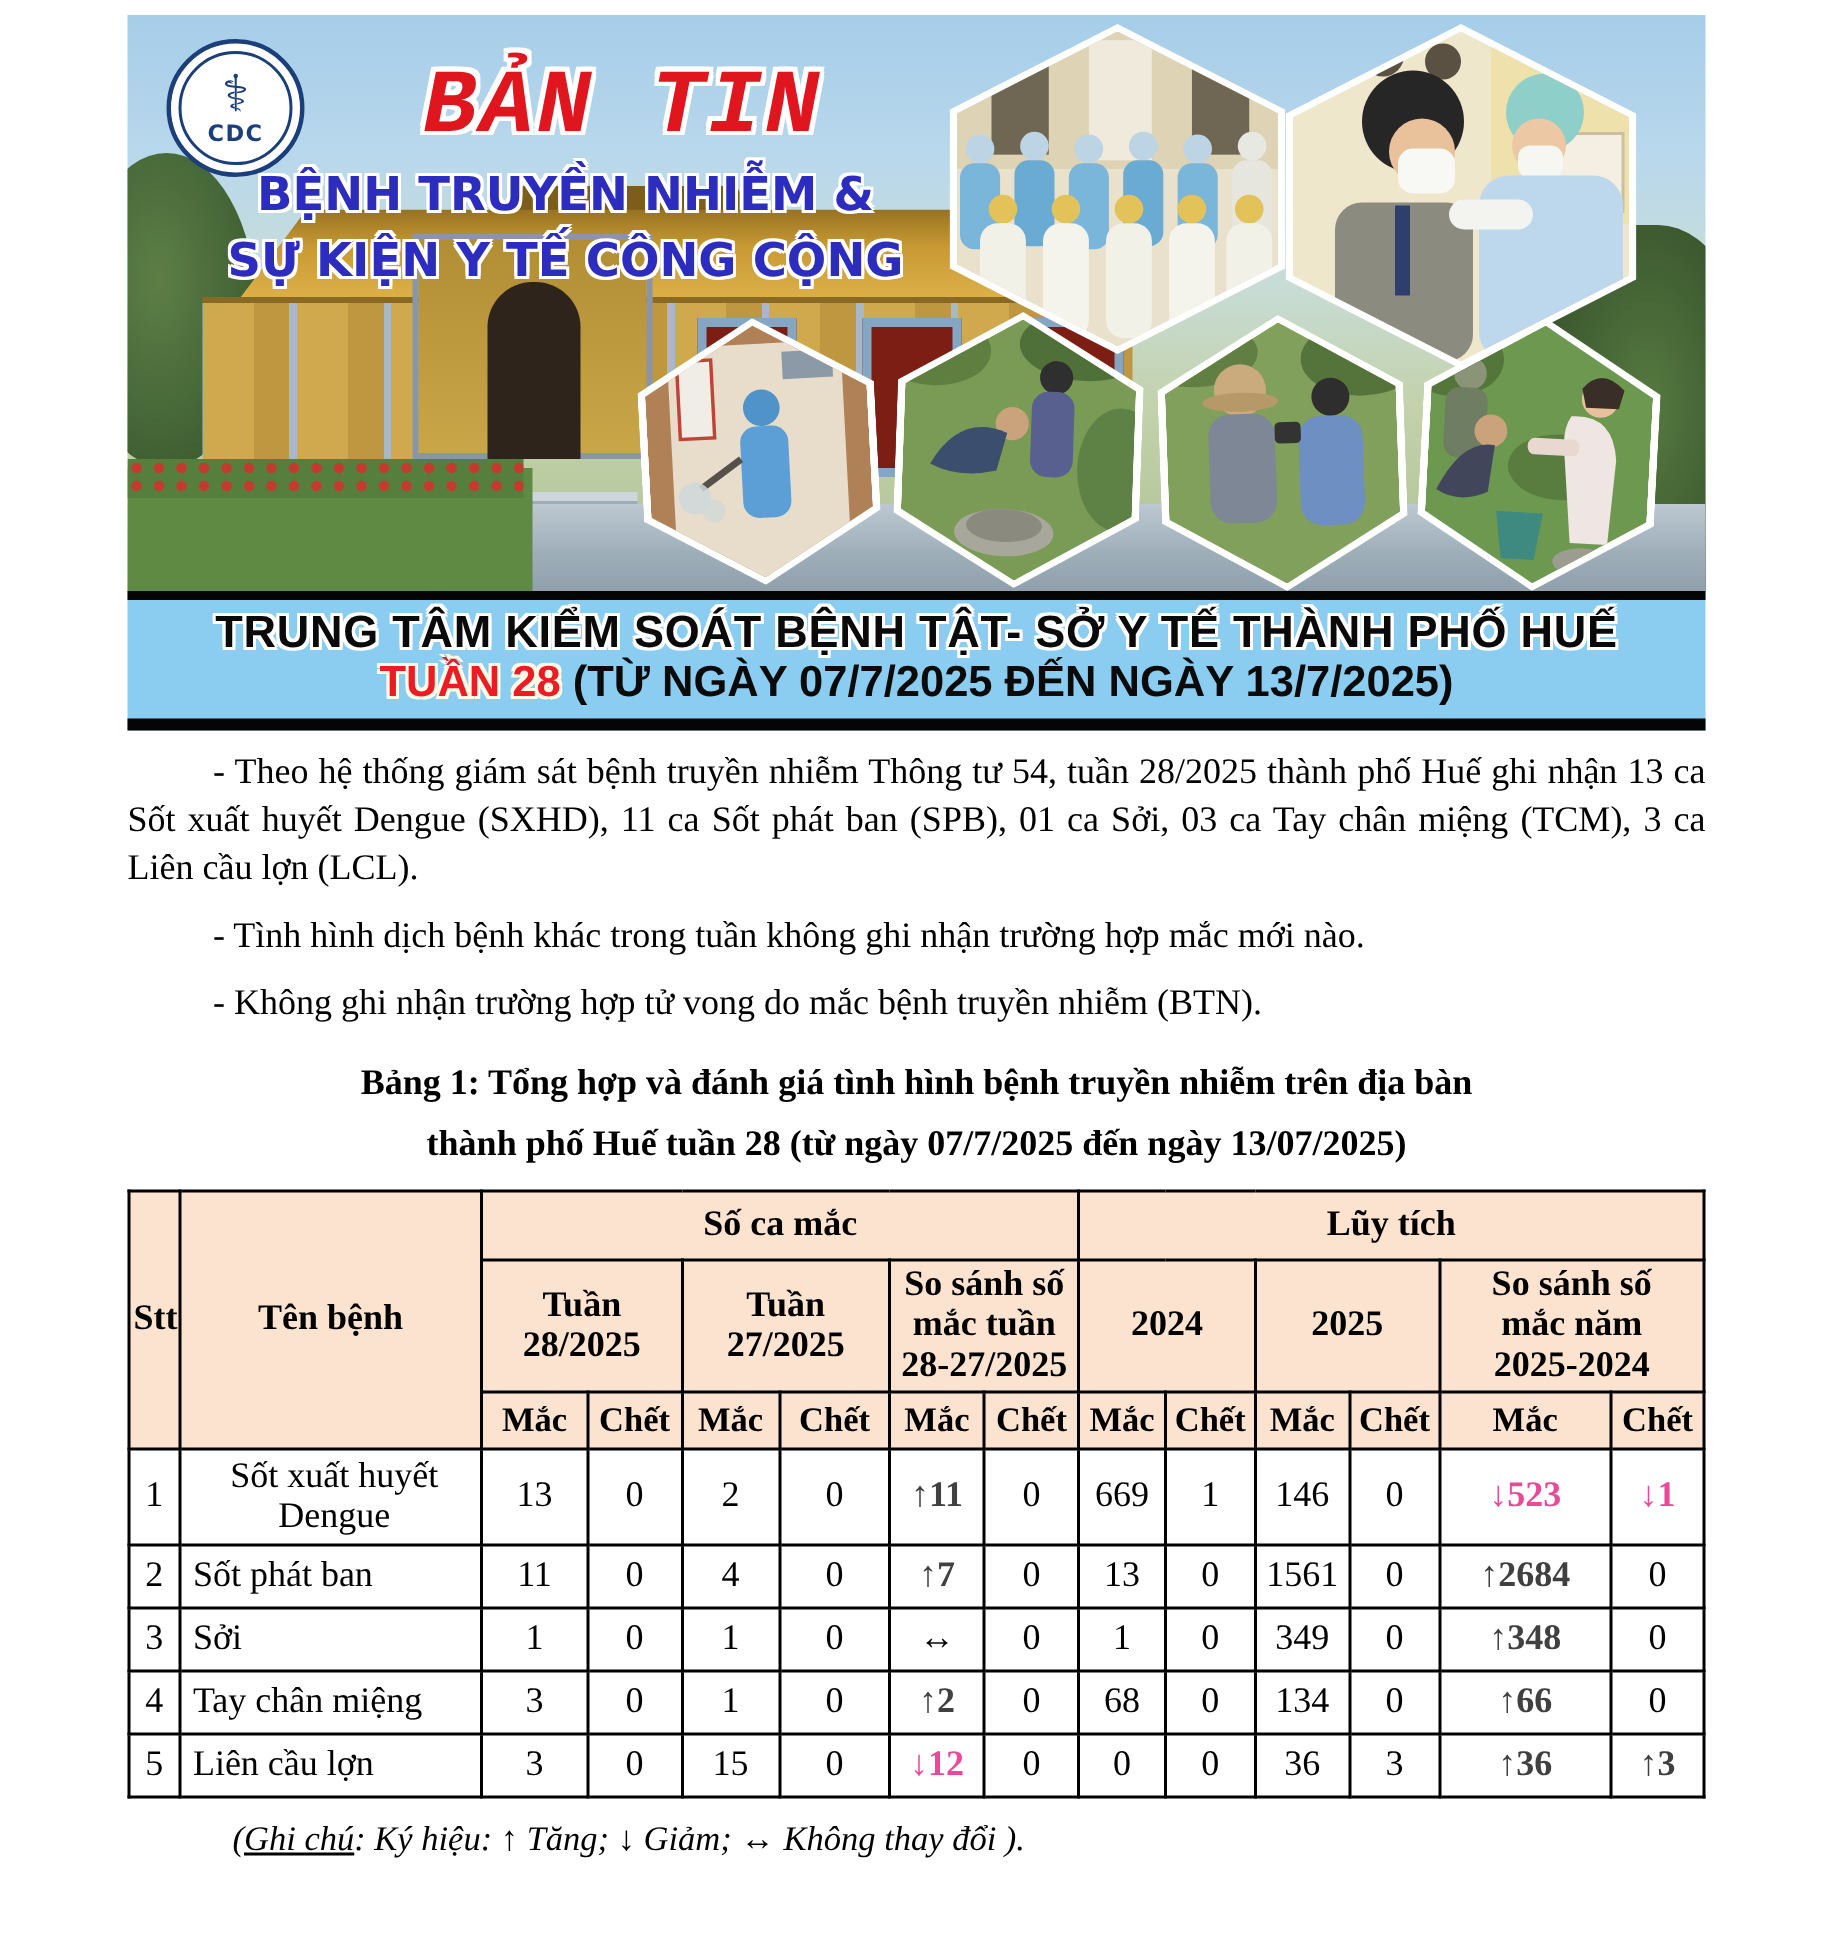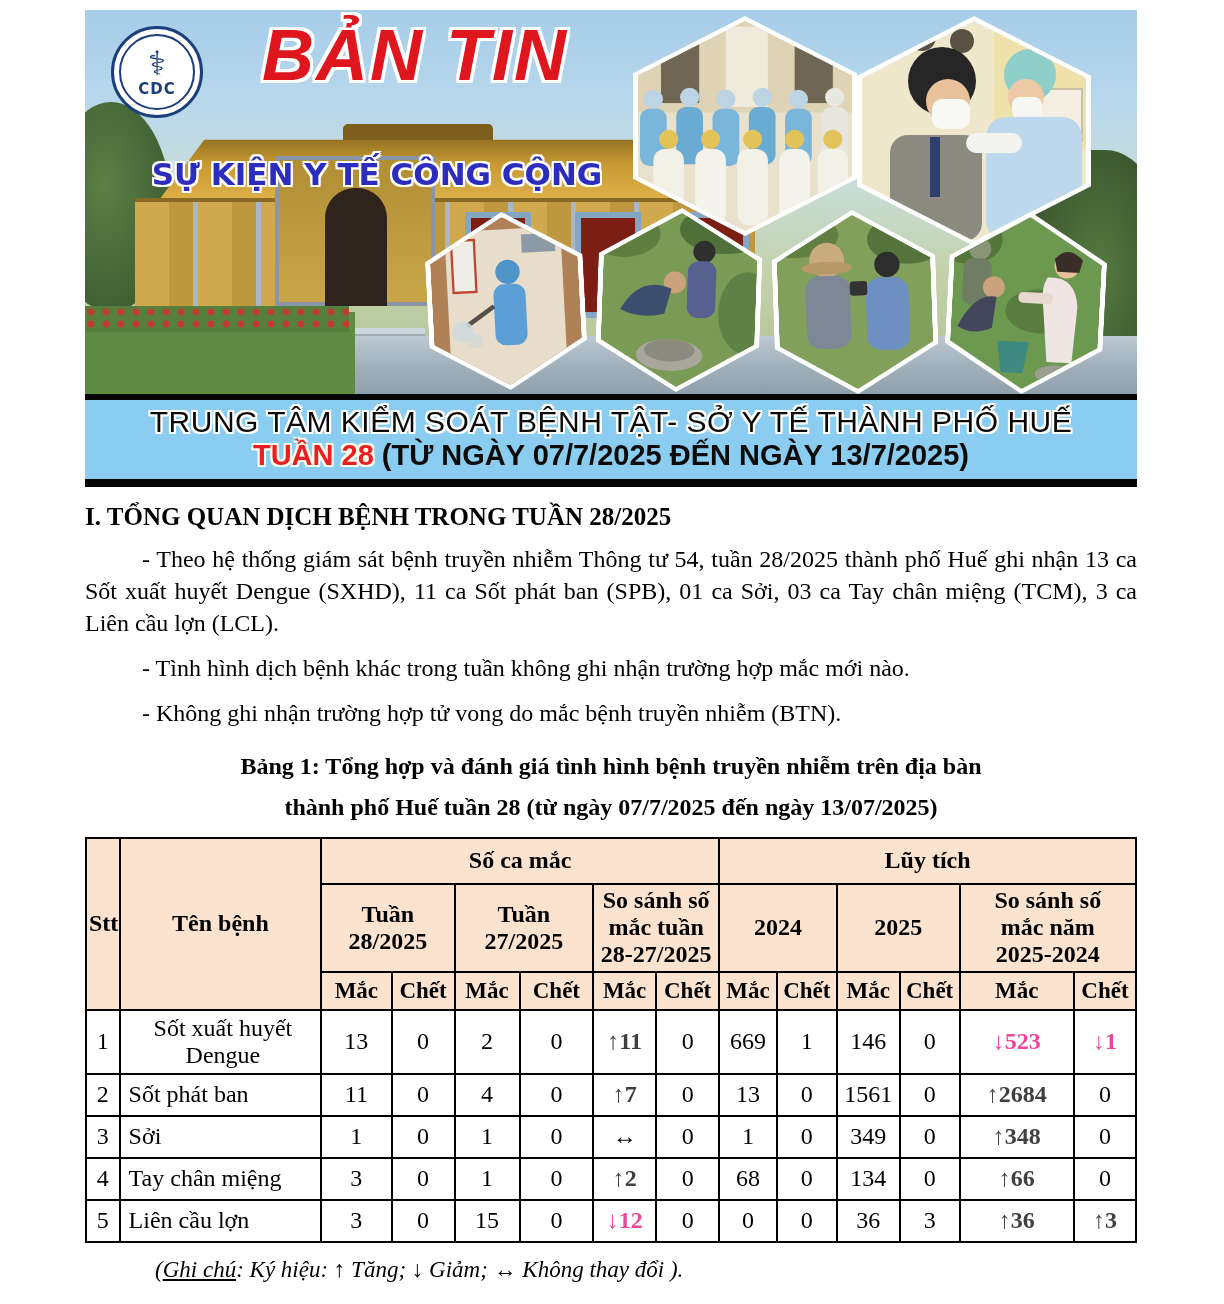--- a/index.html
+++ b/index.html
@@ -39,43 +39,43 @@
   
   .logo { position:absolute; left:26px; top:16px; width:92px; height:92px; border-radius:50%;
     background:#ffffff; border:3px solid #1b3f7a; z-index:6; display:flex; flex-direction:column; align-items:center; justify-content:center; }
   .logo-inner { width:76px; height:76px; border-radius:50%; border:2px solid #1b3f7a; display:flex; flex-direction:column; align-items:center; justify-content:center; }
   .logo-glyph { font-size:34px; line-height:34px; color:#1b3f7a; font-family:"DejaVu Sans",sans-serif; }
   .logo-abbr { font-size:15px; font-weight:bold; color:#1b3f7a; font-family:"DejaVu Sans",sans-serif; letter-spacing:1px; }
 
   
   .outline-w { text-shadow:-3px -3px 0 #fff,3px -3px 0 #fff,-3px 3px 0 #fff,3px 3px 0 #fff,0 -3px 0 #fff,0 3px 0 #fff,-3px 0 0 #fff,3px 0 0 #fff; }
   .outline-w2 { text-shadow:-2px -2px 0 #fff,2px -2px 0 #fff,-2px 2px 0 #fff,2px 2px 0 #fff,0 -2px 0 #fff,0 2px 0 #fff,-2px 0 0 #fff,2px 0 0 #fff; }
-  .main-title { position:absolute; left:120px; top:4px; width:420px; text-align:center; z-index:6;
-    font-family:Liberation Sans, sans-serif; font-style:italic; font-weight:bold; font-size:72px; color:#e0161f; letter-spacing:2px; }
+  .main-title { position:absolute; left:120px; top:28px; width:420px; text-align:center; z-index:6;
+    font-family:Liberation Mono, monospace; font-style:italic; font-weight:bold; font-size:60px; color:#e0161f; letter-spacing:2px; }
   .sub-title { position:absolute; z-index:6; width:560px; left:12px; text-align:center;
     font-family:"DejaVu Sans",sans-serif; font-weight:bold; font-size:31px; color:#2c2cbe; }
   .sub1 { top:102px; } .sub2 { top:146px; }
 
   
   .hex { position:absolute; z-index:5; background:#ffffff;
     clip-path:polygon(50% 0,100% 26%,100% 74%,50% 100%,0 74%,0 26%); }
   .hex-in { position:absolute; left:5px; top:5px; right:5px; bottom:5px;
     clip-path:polygon(50% 0,100% 26%,100% 74%,50% 100%,0 74%,0 26%); overflow:hidden; }
   .hex svg { width:100%; height:100%; display:block; }
   .hx-ppe { left:548px; top:6px;  width:224px; height:220px; }
   .hx-vax { left:772px; top:6px;  width:234px; height:230px; }
   .hx-a   { left:342px; top:202px; width:158px; height:178px; transform:rotate(-3deg); }
   .hx-b   { left:512px; top:198px; width:164px; height:184px; transform:rotate(2deg); }
   .hx-c   { left:688px; top:200px; width:164px; height:184px; transform:rotate(-2deg); }
   .hx-d   { left:862px; top:202px; width:158px; height:182px; transform:rotate(3deg); }
 
   
   .org-bar { height:93px; background:#8bcdf0; border-top:6px solid #050505; border-bottom:8px solid #050505;
     text-align:center; font-family:"Liberation Sans",sans-serif; overflow:hidden; }
-  .org-line1 { margin-top:5px; font-size:30px; font-weight:normal; color:#0a0a0a; letter-spacing:0.5px; }
+  .org-line1 { margin-top:5px; font-size:30px; font-weight:bold; color:#0a0a0a; letter-spacing:0.5px; }
   .org-line2 { font-size:29px; font-weight:bold; color:#0a0a0a; }
   .week-red { color:#ec1c24; text-shadow:-2px -2px 0 #fffbe6,2px -2px 0 #fffbe6,-2px 2px 0 #fffbe6,2px 2px 0 #fffbe6; }
 
   
   .section-heading { font-size:25px; font-weight:bold; margin:16px 0 4px 0; }
   .para { font-size:24px; line-height:1.33; text-align:justify; text-indent:57px; margin:13px 0; }
   .table-title { text-align:center; font-weight:bold; font-size:24px; line-height:40px; margin:16px 0 10px 0; }
   .table-title div { margin:1px 0; }
 
   
@@ -124,20 +124,21 @@
       <div class="flowers"></div>
 
       <div class="logo">
         <div class="logo-inner">
           <span class="logo-glyph">⚕</span>
           <span class="logo-abbr">CDC</span>
         </div>
       </div>
 
       <div class="main-title outline-w">BẢN TIN</div>
+      <div class="sub-title sub1 outline-w2">BỆNH TRUYỀN NHIỄM &amp;</div>
       <div class="sub-title sub2 outline-w2">SỰ KIỆN Y TẾ CÔNG CỘNG</div>
 
       <div class="hex hx-ppe">
           <div class="hex-in">
         <svg viewBox="0 0 120 110" preserveAspectRatio="xMidYMid slice">
           <rect width="120" height="110" fill="#e9e1cb"></rect>
               <rect x="0" y="0" width="120" height="48" fill="#ded3b4"></rect>
           <rect x="16" y="5" width="20" height="38" fill="#6f6753"></rect>
               <rect x="50" y="3" width="22" height="42" fill="#efeadb"></rect>
               <rect x="86" y="5" width="20" height="38" fill="#6f6753"></rect>
@@ -265,21 +266,20 @@
     </div>
 
     <div class="org-bar">
       <div class="org-line1 outline-w2">TRUNG TÂM KIỂM SOÁT BỆNH TẬT- SỞ Y TẾ THÀNH PHỐ HUẾ</div>
       <div class="org-line2">
         <span class="week-red">TUẦN 28</span><span> (TỪ NGÀY 07/7/2025 ĐẾN NGÀY 13/7/2025)</span>
       </div>
     </div>
   </div>
 
-  <div class="section-heading">I. TỔNG QUAN DỊCH BỆNH TRONG TUẦN 28/2025</div>
   <p class="para">- Theo hệ thống giám sát bệnh truyền nhiễm Thông tư 54, tuần 28/2025 thành phố Huế ghi nhận 13 ca Sốt xuất huyết Dengue (SXHD), 11 ca Sốt phát ban (SPB), 01 ca Sởi, 03 ca Tay chân miệng (TCM), 3 ca Liên cầu lợn (LCL).</p>
   <p class="para">- Tình hình dịch bệnh khác trong tuần không ghi nhận trường hợp mắc mới nào.</p>
   <p class="para">- Không ghi nhận trường hợp tử vong do mắc bệnh truyền nhiễm (BTN).</p>
 
   <div class="table-title">
     <div>Bảng 1: Tổng hợp và đánh giá tình hình bệnh truyền nhiễm trên địa bàn</div>
     <div>thành phố Huế tuần 28 (từ ngày 07/7/2025 đến ngày 13/07/2025)</div>
   </div>
 
   <table>

